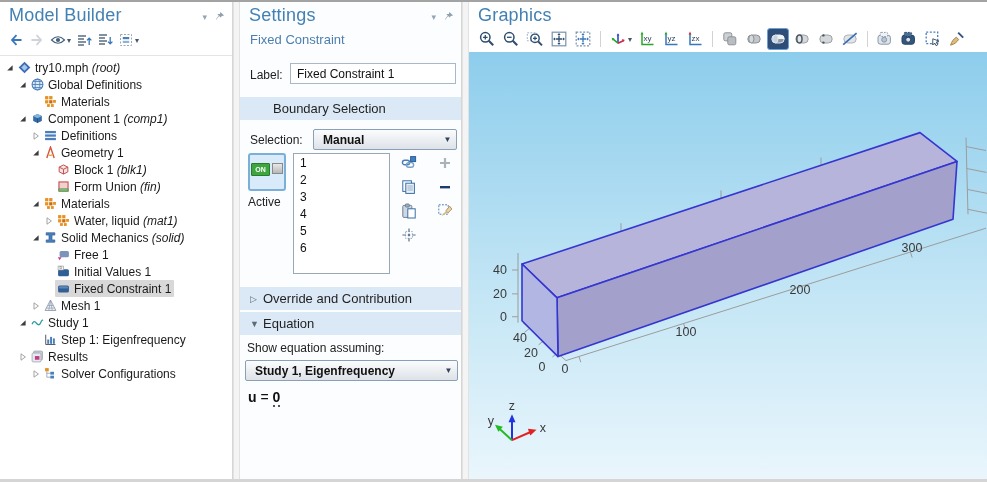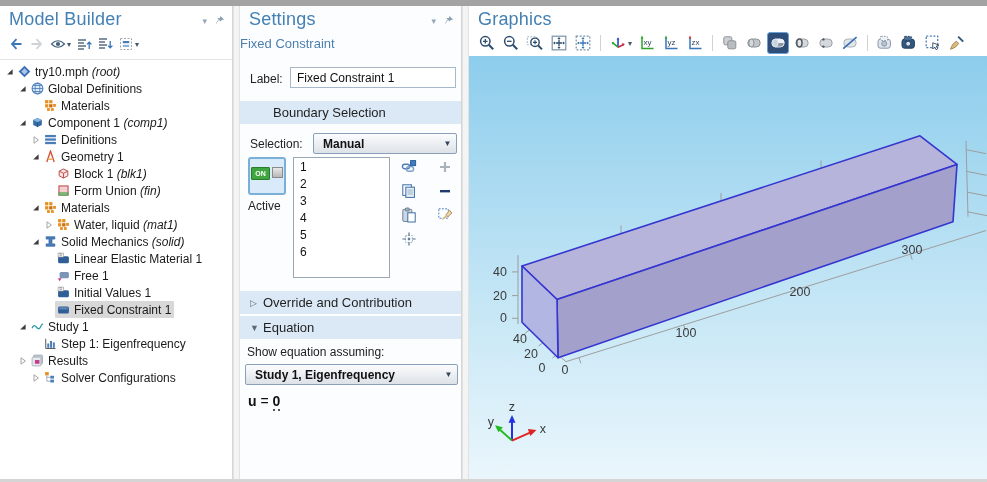--- a/index.html
+++ b/index.html
@@ -1,17 +1,17 @@
 <!DOCTYPE html>
 <html><head>
 <meta charset="utf-8">
 <style>
   html,body{margin:0;padding:0;background:#fff;}
   body{font-family:"Liberation Sans",sans-serif;-webkit-font-smoothing:antialiased;}
-  .app{position:relative;width:987px;height:482px;overflow:hidden;background:#1d4ed8;border-top:6px solid #a3a3a3;box-sizing:border-box;}
+  .app{position:relative;width:987px;height:482px;overflow:hidden;background:#1d4ed8;border-top:2px solid #a3a3a3;box-sizing:border-box;}
   .panel{position:absolute;top:0;bottom:3px;background:#fff;}
   #mb-panel{left:0;width:233px;border-right:1px solid #d6d6d6;box-sizing:border-box;}
   .split{position:absolute;top:0;bottom:3px;width:7px;background:#f4f4f4;border-left:1px solid #e2e2e2;border-right:1px solid #e2e2e2;box-sizing:border-box;}
   #split1{left:233px;}
   #settings-panel{left:240px;width:222px;border-right:1px solid #d6d6d6;box-sizing:border-box;background:#fcfdff;}
   #split2{left:462px;}
   #gfx-panel{left:469px;right:0;background:#fff;}
   .bottom-strip{position:absolute;left:0;right:0;bottom:0;height:3px;background:#d5d5d5;}
   .ptitle{font-size:18px;font-weight:400;color:#4381b4;padding:3px 0 0 9px;letter-spacing:.2px;}
   .hdr-icons{position:absolute;top:9px;right:7px;display:flex;gap:7px;align-items:center;}
@@ -27,21 +27,21 @@
   .trow{display:flex;height:17px;white-space:nowrap;}
   .arr{flex:0 0 12px;display:inline-flex;align-items:center;justify-content:center;}
   .indent{flex:0 0 auto;}
   .selwrap{display:inline-flex;align-items:center;padding:0 3px 0 1px;border-radius:1px;}
   .selwrap.selected{background:#d8d8d8;}
   .ticon{flex:0 0 14px;display:inline-flex;align-items:center;justify-content:center;margin-right:4px;}
   .tlab{font-size:12px;color:#1a1a1a;}
   .suf{font-style:italic;}
   
   .s-abs{position:absolute;box-sizing:border-box;}
-  .s-sub{left:0;top:30px;font-size:13px;color:#4c7fae;}
+  .s-sub{left:10px;top:30px;font-size:13px;color:#4c7fae;}
   .s-label{left:10px;top:66px;font-size:12px;color:#222;}
   .s-input{left:50px;top:61px;width:166px;height:21px;border:1px solid #a7b8c9;background:#fff;font-size:12px;font-family:"Liberation Sans",sans-serif;padding:0 6px;color:#111;}
   .sect{left:0;right:0;height:23px;background:#dbe8f6;display:flex;align-items:center;}
   .sarrow{width:23px;padding-left:10px;font-size:9px;color:#5a6a7a;box-sizing:border-box;}
   .stitle{font-size:13px;color:#1f1f1f;}
   .sect .noarrow{width:33px;}
   .s-sel-label{left:10px;top:131px;font-size:12px;color:#222;}
   .combo{height:21px;border:1px solid #8aa0b8;border-radius:2px;background:linear-gradient(#fbfcfd,#dde2e8);display:flex;align-items:center;}
   .ctext{flex:1;font-size:12px;color:#111;padding-left:9px;white-space:nowrap;overflow:hidden;font-weight:bold;}
   .carr{width:17px;text-align:center;font-size:8px;color:#33435a;}
@@ -336,66 +336,69 @@
             </span>
             <span class="tlab">Solid Mechanics<span class="suf"> (solid)</span></span>
           </span>
         </div>
         <div class="trow">
           <span class="indent" style="width: 43px;"></span>
           <span class="arr"></span>
           <span class="selwrap">
             <span class="ticon">
               <svg viewBox="0 0 12 12" width="13" height="13">
+                <rect x="2.4" y="2.8" width="8.6" height="5.8" rx="1.4" fill="#7c94b8"></rect>
+                <path d="M.8 8.6h3.4L2.4 11.4Z" fill="#cc3a8e"></path>
+              </svg>
+            </span>
+            <span class="tlab">Free 1</span>
+          </span>
+        </div>
+        <div class="trow">
+          <span class="indent" style="width: 43px;"></span>
+          <span class="arr"></span>
+          <span class="selwrap">
+            <span class="ticon">
+              <svg viewBox="0 0 12 12" width="13" height="13">
                 <rect x="1" y="4" width="10" height="6.4" rx="1.4" fill="#2f5f96"></rect>
                 <rect x="1" y="1" width="5" height="3.6" fill="#fff" stroke="#999" stroke-width=".6"></rect>
                 <text x="2.2" y="4" font-size="3.6" fill="#444" font-family="Liberation Sans,sans-serif">D</text>
               </svg>
             </span>
-            <span class="tlab">Linear Elastic Material 1</span>
-          </span>
-        </div>
-        <div class="trow">
-          <span class="indent" style="width: 43px;"></span>
-          <span class="arr"></span>
-          <span class="selwrap">
-            <span class="ticon">
-              <svg viewBox="0 0 12 12" width="13" height="13">
-                <rect x="2.4" y="2.8" width="8.6" height="5.8" rx="1.4" fill="#7c94b8"></rect>
-                <path d="M.8 8.6h3.4L2.4 11.4Z" fill="#cc3a8e"></path>
-              </svg>
-            </span>
-            <span class="tlab">Free 1</span>
-          </span>
-        </div>
-        <div class="trow">
-          <span class="indent" style="width: 43px;"></span>
-          <span class="arr"></span>
-          <span class="selwrap">
-            <span class="ticon">
-              <svg viewBox="0 0 12 12" width="13" height="13">
-                <rect x="1" y="4" width="10" height="6.4" rx="1.4" fill="#2f5f96"></rect>
-                <rect x="1" y="1" width="5" height="3.6" fill="#fff" stroke="#999" stroke-width=".6"></rect>
-                <text x="2.2" y="4" font-size="3.6" fill="#444" font-family="Liberation Sans,sans-serif">D</text>
-              </svg>
-            </span>
             <span class="tlab">Initial Values 1</span>
           </span>
         </div>
         <div class="trow">
           <span class="indent" style="width: 43px;"></span>
           <span class="arr"></span>
           <span class="selwrap selected">
             <span class="ticon">
               <svg viewBox="0 0 12 12" width="13" height="13">
                 <rect x="1" y="3.2" width="10" height="6.6" rx="1.4" fill="#2f5f96"></rect>
                 <rect x="1.8" y="3.9" width="8.4" height="2.2" rx="1" fill="#5d86b4"></rect>
               </svg>
             </span>
             <span class="tlab">Fixed Constraint 1</span>
+          </span>
+        </div>
+        <div class="trow">
+          <span class="indent" style="width: 30px;"></span>
+          <span class="arr">
+            <svg width="8" height="8" viewBox="0 0 8 8">
+              <path d="M2 .8 6.4 4 2 7.2Z" fill="#fff" stroke="#9a9a9a" stroke-width=".9"></path>
+            </svg>
+          </span>
+          <span class="selwrap">
+            <span class="ticon">
+              <svg viewBox="0 0 12 12" width="13" height="13">
+                <path d="M6 1 11 10.6H1Z" fill="#eef1f6" stroke="#8a98aa" stroke-width=".8"></path>
+                <path d="M3.6 6h4.8M2.2 8.4h7.6M6 1 4.4 10.6M6 1l1.6 9.6" stroke="#8a98aa" stroke-width=".6" fill="none"></path>
+              </svg>
+            </span>
+            <span class="tlab">Mesh 1</span>
           </span>
         </div>
         <div class="trow">
           <span class="indent" style="width: 17px;"></span>
           <span class="arr">
             <svg width="8" height="8" viewBox="0 0 8 8">
               <path d="M6.6 1.2v5.4H1.2Z" fill="#3c3c3c"></path>
             </svg>
           </span>
           <span class="selwrap">

